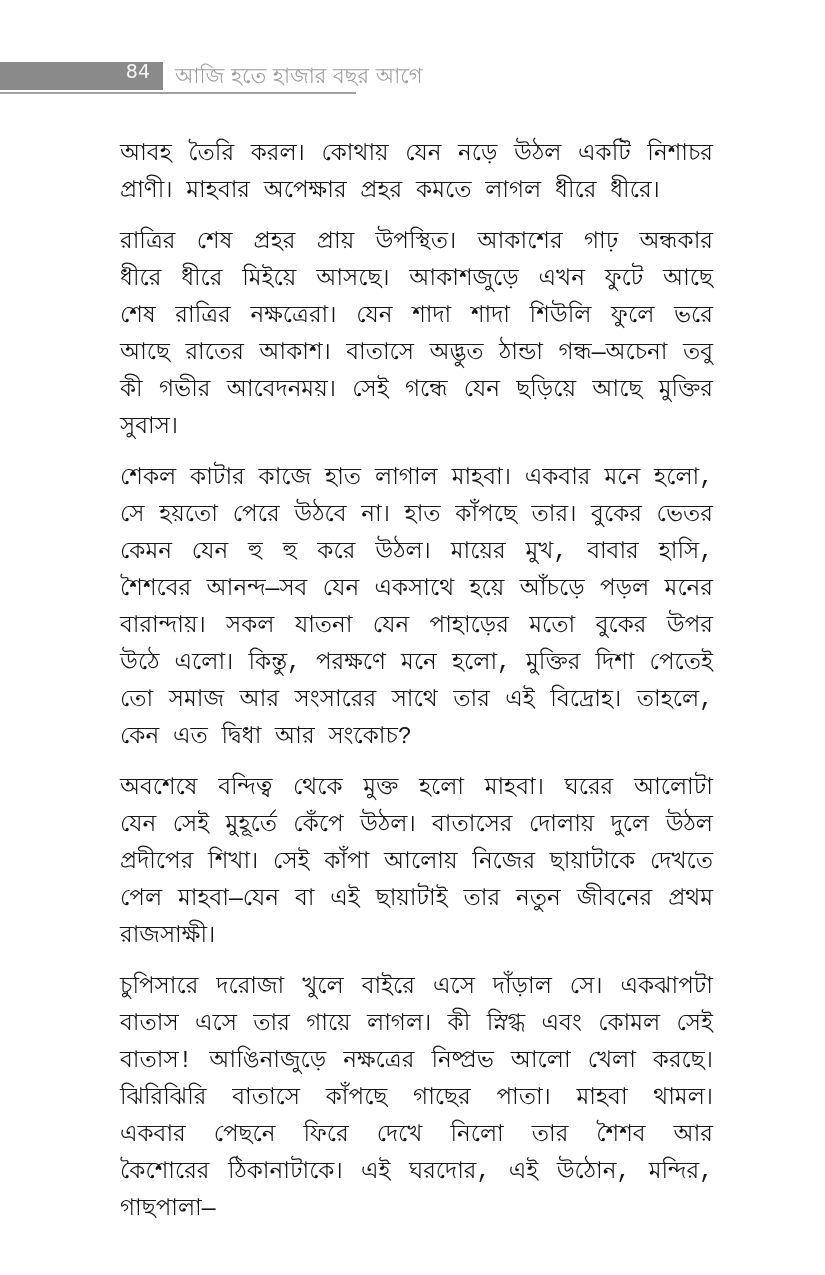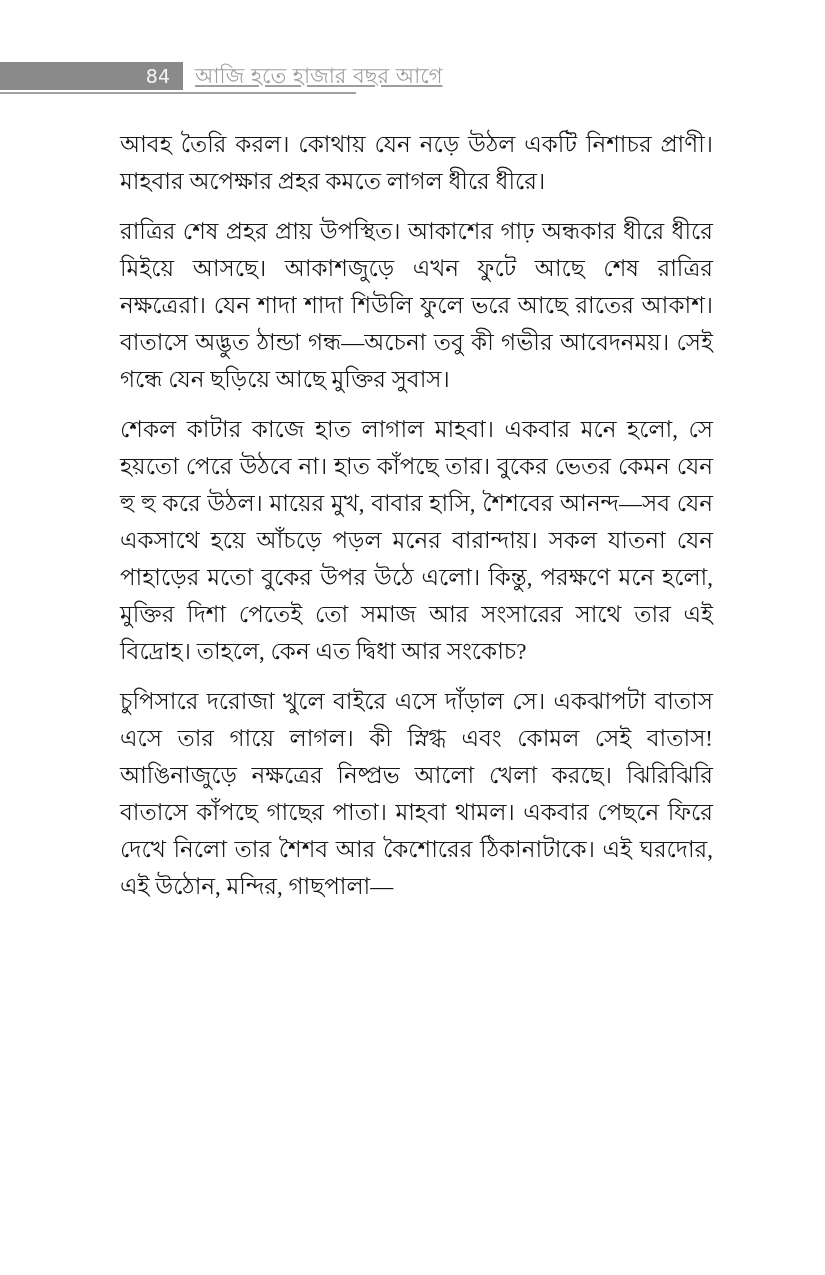--- a/index.html
+++ b/index.html
@@ -16,66 +16,66 @@
     background:var(--page-background);
     position:relative;
     font-family:"Liberation Serif", serif;
     overflow:hidden;
   }
   .page-header{
     position:absolute;top:62px;left:0;
     display:flex;align-items:center;
   }
   .page-number-badge{
-    width:183px;height:28px;
+    width:163px;height:28px;
     background:var(--header-bar);
-    display:flex;align-items:center;justify-content:flex-end;
+    display:flex;justify-content:flex-end;
     box-sizing:border-box;padding-right:13px;
   }
   .page-number{
     color:var(--page-number-text);
     font-family:"DejaVu Sans", sans-serif;
     font-size:19px;line-height:1;
   }
   .book-title{
     margin-left:12px;
     color:var(--book-title-text);
     font-size:21px;line-height:1;
     font-family:"DejaVu Sans", sans-serif;
     white-space:nowrap;
-    text-decoration:underline;
   }
   .header-rule{
     position:absolute;top:92px;left:0;
     width:356px;height:2px;
     background:var(--divider);
   }
   .page-body{
     position:absolute;top:122px;left:120px;
     width:593px;
   }
   .para{
-    margin:4px 0 13px 0;
+    margin:14px 0 13px 0;
     color:var(--body-text);
     font-size:23px;
     line-height:37px;
     text-align:justify;
-    font-family:Liberation Serif, serif;
+    font-family:Liberation Mono, monospace;
   }
 </style>
 </head>
 <body>
 
 <header class="page-header">
   <div class="page-number-badge">
     <span class="page-number">84</span>
   </div>
   <span class="book-title">আজি হতে হাজার বছর আগে</span>
 </header>
 
 <div class="header-rule"></div>
 
 <main class="page-body">
     <p class="para">আবহ তৈরি করল। কোথায় যেন নড়ে উঠল একটি নিশাচর প্রাণী। মাহবার অপেক্ষার প্রহর কমতে লাগল ধীরে ধীরে।</p>
     <p class="para">রাত্রির শেষ প্রহর প্রায় উপস্থিত। আকাশের গাঢ় অন্ধকার ধীরে ধীরে মিইয়ে আসছে। আকাশজুড়ে এখন ফুটে আছে শেষ রাত্রির নক্ষত্রেরা। যেন শাদা শাদা শিউলি ফুলে ভরে আছে রাতের আকাশ। বাতাসে অদ্ভুত ঠান্ডা গন্ধ—অচেনা তবু কী গভীর আবেদনময়। সেই গন্ধে যেন ছড়িয়ে আছে মুক্তির সুবাস।</p>
     <p class="para">শেকল কাটার কাজে হাত লাগাল মাহবা। একবার মনে হলো, সে হয়তো পেরে উঠবে না। হাত কাঁপছে তার। বুকের ভেতর কেমন যেন হু হু করে উঠল। মায়ের মুখ, বাবার হাসি, শৈশবের আনন্দ—সব যেন একসাথে হয়ে আঁচড়ে পড়ল মনের বারান্দায়। সকল যাতনা যেন পাহাড়ের মতো বুকের উপর উঠে এলো। কিন্তু, পরক্ষণে মনে হলো, মুক্তির দিশা পেতেই তো সমাজ আর সংসারের সাথে তার এই বিদ্রোহ। তাহলে, কেন এত দ্বিধা আর সংকোচ?</p>
+    <p class="para">অবশেষে বন্দিত্ব থেকে মুক্ত হলো মাহবা। ঘরের আলোটা যেন সেই মুহূর্তে কেঁপে উঠল। বাতাসের দোলায় দুলে উঠল প্রদীপের শিখা। সেই কাঁপা আলোয় নিজের ছায়াটাকে দেখতে পেল মাহবা—যেন বা এই ছায়াটাই তার নতুন জীবনের প্রথম রাজসাক্ষী।</p>
     <p class="para">চুপিসারে দরোজা খুলে বাইরে এসে দাঁড়াল সে। একঝাপটা বাতাস এসে তার গায়ে লাগল। কী স্নিগ্ধ এবং কোমল সেই বাতাস! আঙিনাজুড়ে নক্ষত্রের নিষ্প্রভ আলো খেলা করছে। ঝিরিঝিরি বাতাসে কাঁপছে গাছের পাতা। মাহবা থামল। একবার পেছনে ফিরে দেখে নিলো তার শৈশব আর কৈশোরের ঠিকানাটাকে। এই ঘরদোর, এই উঠোন, মন্দির, গাছপালা—</p>
   </main>
 
 </body></html>

